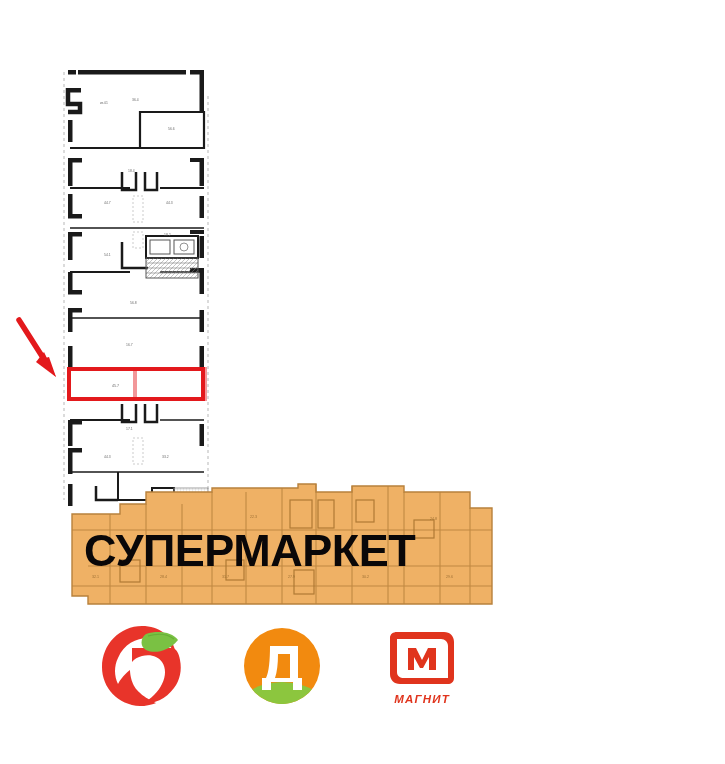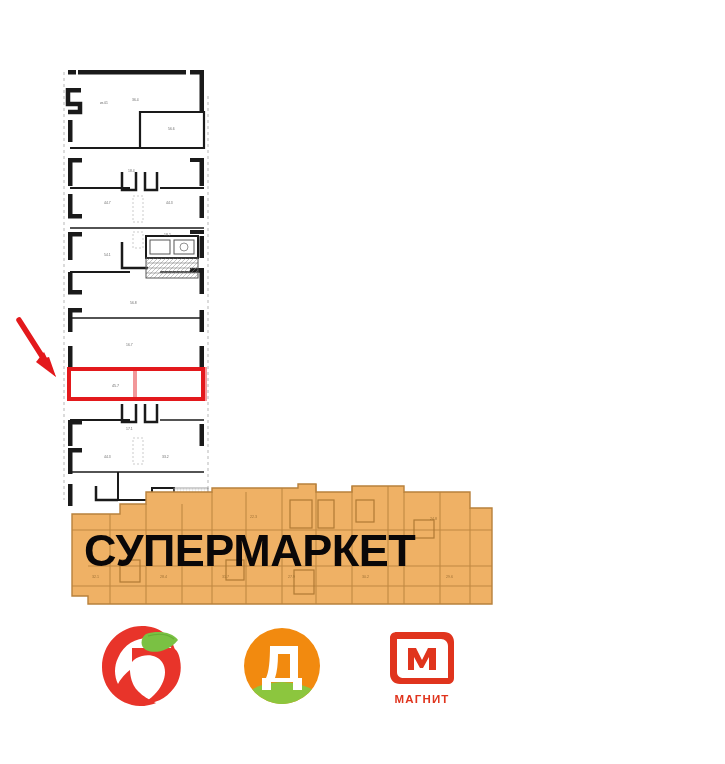--- a/index.html
+++ b/index.html
@@ -32,20 +32,21 @@
   }
 
   
   #logo-row{
     position:absolute;
     left:72px; top:618px;
     width:420px; height:95px;
     display:flex;
     align-items:flex-end;
     z-index:30;
+    font-style:italic;
   }
   .logo-cell{
     width:140px;height:95px;
     display:flex;align-items:center;justify-content:center;
   }
   .magnit-wrap{display:flex;flex-direction:column;align-items:center;justify-content:center;}
   .magnit-word{
     font-size:11.5px;font-weight:bold;letter-spacing:1.2px;
     color:#e0341d;margin-top:3px;
     font-family:"Liberation Sans", sans-serif;

